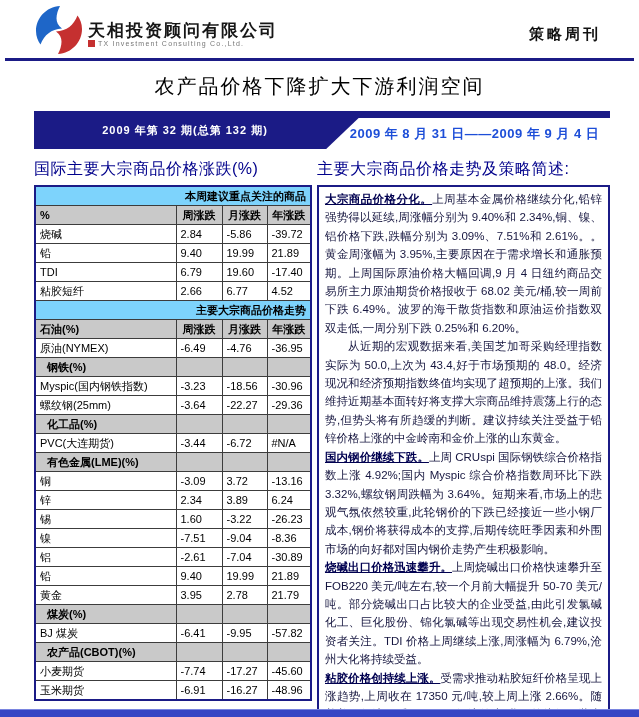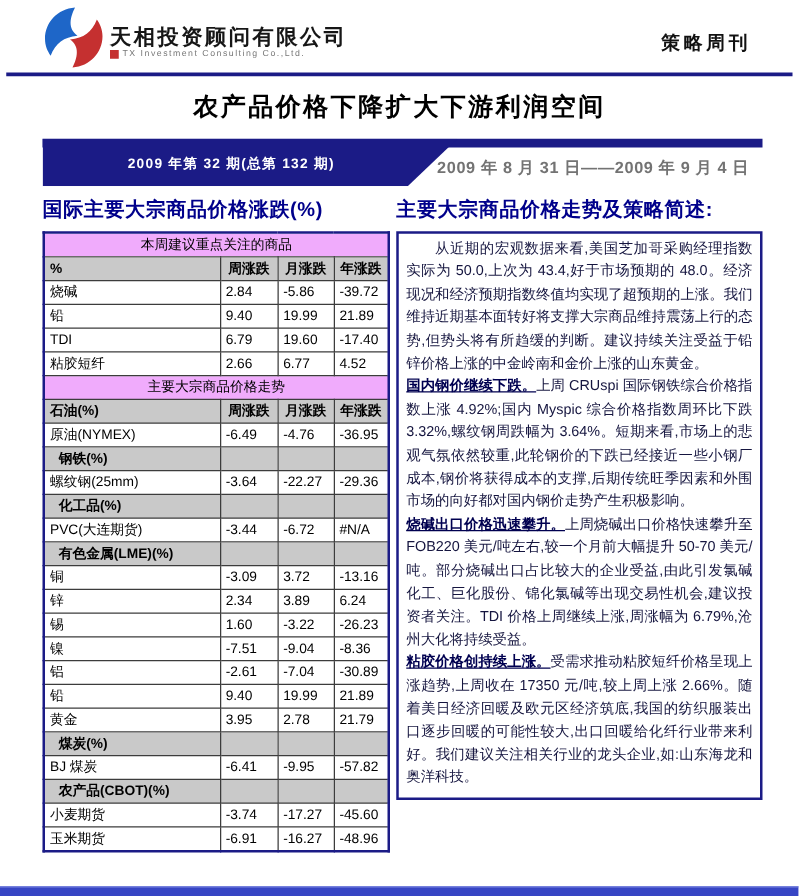--- a/index.html
+++ b/index.html
@@ -15,48 +15,48 @@
   .logo-cn{font-family:"DejaVu Serif","Liberation Serif",serif;font-weight:bold;
            font-size:17px;letter-spacing:2px;color:#161616;line-height:18px;text-align:right;}
   .logo-en{display:flex;align-items:center;gap:3px;margin-top:1px;}
   .logo-en span.en{font-size:7px;color:#777;letter-spacing:1.2px;}
   .seal{width:7px;height:7px;background:var(--logo-red,#c22);display:inline-block;flex:none;}
   .weekly{margin-left:auto;margin-top:20px;font-family:Liberation Serif, serif;
           font-weight:bold;font-size:15px;letter-spacing:3px;color:#111;}
 
   .rule{height:3px;background:var(--navy,#1b1b86);margin:1px 5px 0 5px;}
 
-  .main-title{text-align:center;font-size:20px;font-weight:bold;color:#000;
+  .main-title{text-align:center;font-size:20px;font-weight:normal;color:#000;
               margin-top:13px;letter-spacing:2px;line-height:24px;}
 
   
   .issue-band{position:relative;margin:13px 29px 0 34px;height:38px;}
   .band-strip{position:absolute;top:0;left:0;right:0;height:7px;background:var(--navy,#1b1b86);}
   .issue-box{position:absolute;top:0;left:0;width:332px;height:38px;background:var(--navy,#1b1b86);
              clip-path:polygon(0 0,100% 0,88% 100%,0 100%);
              display:flex;align-items:center;justify-content:center;
              color:#fff;font-weight:bold;font-size:11px;letter-spacing:1px;padding-right:30px;box-sizing:border-box;}
   .issue-date{position:absolute;left:305px;top:7px;right:0;height:31px;
               display:flex;align-items:center;justify-content:center;
-              font-weight:bold;font-size:13px;color:#737373;letter-spacing:0.5px;}
+              font-weight:bold;font-size:13px;color:#1d4ed8;letter-spacing:0.5px;}
 
   
   .columns{display:flex;margin:9px 29px 0 34px;gap:7px;align-items:flex-start;}
   .col-left{width:276px;flex:none;}
   .col-right{flex:1;min-width:0;}
-  .col-heading{font-size:16px;font-weight:bold;color:var(--heading-navy,#00008b);
+  .col-heading{font-size:16px;font-weight:normal;color:var(--heading-navy,#00008b);
                letter-spacing:0.5px;height:27px;line-height:22px;white-space:nowrap;}
 
   
   table.commodity{border-collapse:collapse;width:276px;table-layout:fixed;
                   border:2px solid var(--navy,#1b1b86);}
   table.commodity td,table.commodity th{border:1px solid #3c3c3c;font-size:11px;
       line-height:13px;padding:2.5px 4px;white-space:nowrap;overflow:hidden;
       font-weight:normal;color:#000;}
-  tr.row-title td{text-align:center;font-weight:normal;background:#f0abfc;}
+  tr.row-title td{text-align:right;font-weight:bold;background:#7dd3fc;}
   tr.row-header th{background:var(--grey,#c9c9c9);font-weight:bold;}
   tr.row-header th.lbl{text-align:left;}
   tr.row-header th.val{text-align:center;}
   tr.row-section td{background:var(--grey,#c9c9c9);padding-left:11px;}
   tr.row-section td.lbl{font-weight:bold;text-align:left;}
   tr.row-data td.lbl{text-align:left;}
   tr.row-data td.num{padding-right:6px;}
 
   
   .summary-box{border:2px solid var(--navy,#1b1b86);padding:3px 6px 6px 6px;background:#fff;}
@@ -161,20 +161,26 @@
               <td class="num">-4.76</td>
               <td class="num">-36.95</td>
             </tr>
             <tr class="row-section">
               <td class="lbl">钢铁(%)</td>
               <td class="num"></td>
               <td class="num"></td>
               <td class="num"></td>
             </tr>
             <tr class="row-data">
+              <td class="lbl">Myspic(国内钢铁指数)</td>
+              <td class="num">-3.23</td>
+              <td class="num">-18.56</td>
+              <td class="num">-30.96</td>
+            </tr>
+            <tr class="row-data">
               <td class="lbl">螺纹钢(25mm)</td>
               <td class="num">-3.64</td>
               <td class="num">-22.27</td>
               <td class="num">-29.36</td>
             </tr>
             <tr class="row-section">
               <td class="lbl">化工品(%)</td>
               <td class="num"></td>
               <td class="num"></td>
               <td class="num"></td>
@@ -246,37 +252,38 @@
               <td class="num">-57.82</td>
             </tr>
             <tr class="row-section">
               <td class="lbl">农产品(CBOT)(%)</td>
               <td class="num"></td>
               <td class="num"></td>
               <td class="num"></td>
             </tr>
             <tr class="row-data">
               <td class="lbl">小麦期货</td>
-              <td class="num">-3.74</td>
+              <td class="num">-7.74</td>
               <td class="num">-17.27</td>
               <td class="num">-45.60</td>
             </tr>
             <tr class="row-data">
               <td class="lbl">玉米期货</td>
               <td class="num">-6.91</td>
               <td class="num">-16.27</td>
               <td class="num">-48.96</td>
             </tr>
           </tbody>
       </table>
     </div>
 
     <div class="col-right">
       <div class="col-heading">主要大宗商品价格走势及策略简述:</div>
       <div class="summary-box">
+          <p><span class="lead">大宗商品价格分化。</span><span>上周基本金属价格继续分化,铅锌强势得以延续,周涨幅分别为 9.40%和 2.34%,铜、镍、铝价格下跌,跌幅分别为 3.09%、7.51%和 2.61%。。黄金周涨幅为 3.95%,主要原因在于需求增长和通胀预期。上周国际原油价格大幅回调,9 月 4 日纽约商品交易所主力原油期货价格报收于 68.02 美元/桶,较一周前下跌 6.49%。波罗的海干散货指数和原油运价指数双双走低,一周分别下跌 0.25%和 6.20%。</span></p>
           <p class="indent"><span>从近期的宏观数据来看,美国芝加哥采购经理指数实际为 50.0,上次为 43.4,好于市场预期的 48.0。经济现况和经济预期指数终值均实现了超预期的上涨。我们维持近期基本面转好将支撑大宗商品维持震荡上行的态势,但势头将有所趋缓的判断。建议持续关注受益于铅锌价格上涨的中金岭南和金价上涨的山东黄金。</span></p>
           <p><span class="lead">国内钢价继续下跌。</span><span>上周 CRUspi 国际钢铁综合价格指数上涨 4.92%;国内 Myspic 综合价格指数周环比下跌 3.32%,螺纹钢周跌幅为 3.64%。短期来看,市场上的悲观气氛依然较重,此轮钢价的下跌已经接近一些小钢厂成本,钢价将获得成本的支撑,后期传统旺季因素和外围市场的向好都对国内钢价走势产生积极影响。</span></p>
           <p><span class="lead">烧碱出口价格迅速攀升。</span><span>上周烧碱出口价格快速攀升至 FOB220 美元/吨左右,较一个月前大幅提升 50-70 美元/吨。部分烧碱出口占比较大的企业受益,由此引发氯碱化工、巨化股份、锦化氯碱等出现交易性机会,建议投资者关注。TDI 价格上周继续上涨,周涨幅为 6.79%,沧州大化将持续受益。</span></p>
           <p><span class="lead">粘胶价格创持续上涨。</span><span>受需求推动粘胶短纤价格呈现上涨趋势,上周收在 17350 元/吨,较上周上涨 2.66%。随着美日经济回暖及欧元区经济筑底,我国的纺织服装出口逐步回暖的可能性较大,出口回暖给化纤行业带来利好。我们建议关注相关行业的龙头企业,如:山东海龙和奥洋科技。</span></p>
         </div>
     </div>
 
   </div>
 
   <div class="bottom-bar"></div>

